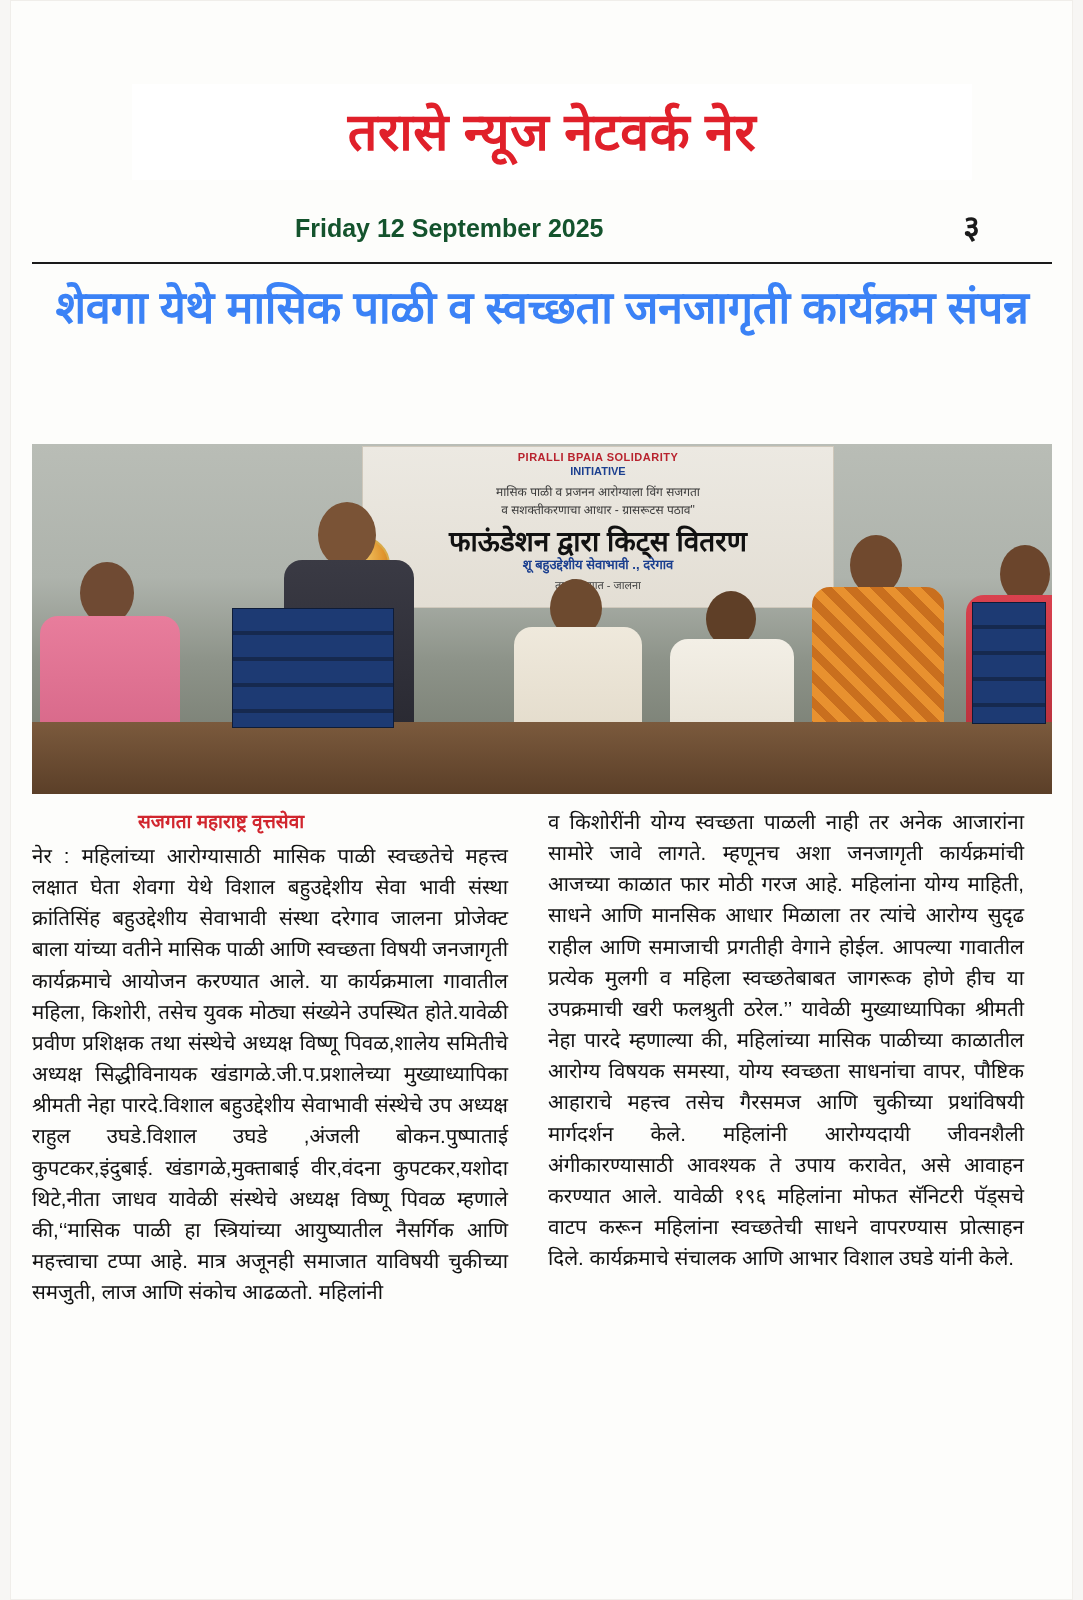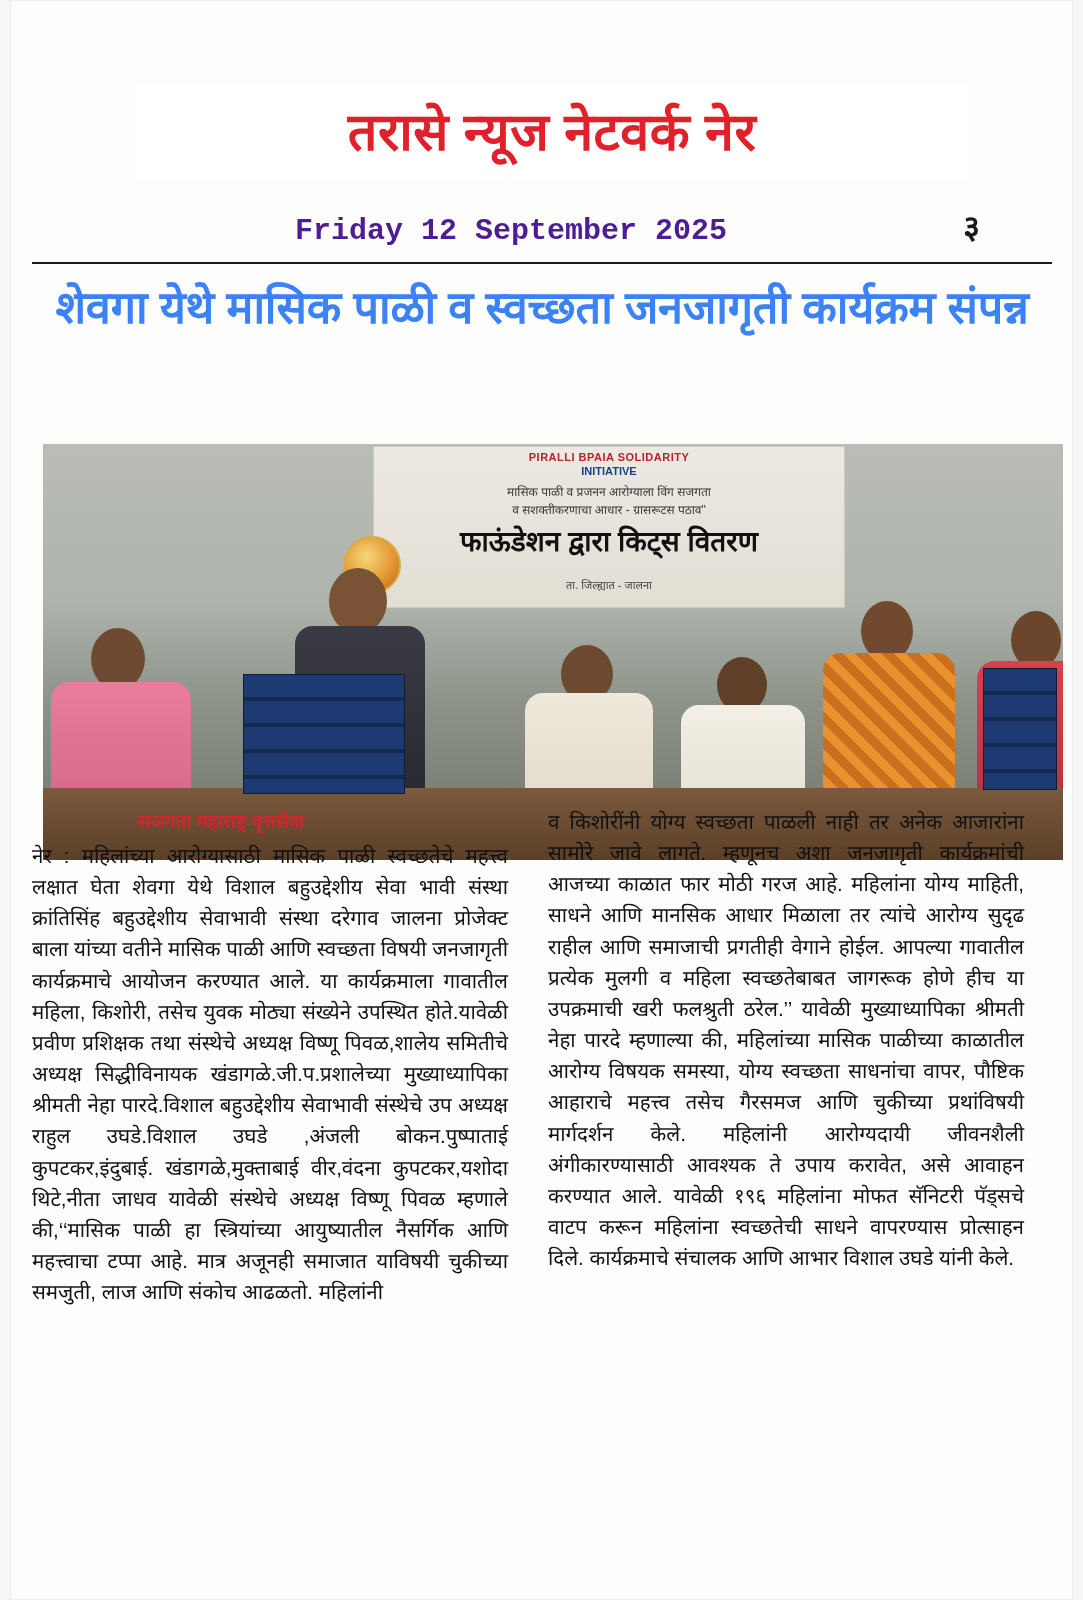--- a/index.html
+++ b/index.html
@@ -58,24 +58,24 @@
     position: absolute;
     left: 30px;
     top: 210px;
     width: 1000px;
     height: 48px;
   }
   .dateline {
     position: absolute;
     left: 255px;
     top: 4px;
-    font-family: Liberation Mono, monospace;
-    font-weight: bold;
-    font-size: 30px;
-    color: #4c1d95;
+    font-family: Liberation Sans, sans-serif;
+    font-weight: bold;
+    font-size: 25px;
+    color: #14532d;
   }
   .page-number {
     position: absolute;
     right: 60px;
     top: -6px;
     font-family: "Liberation Sans", sans-serif;
     font-weight: bold;
     font-size: 32px;
     color: #1a1a1a;
   }
@@ -99,24 +99,24 @@
     font-weight: bold;
     font-size: 45px;
     line-height: 1.32;
     color: #3b82f6;
     letter-spacing: -0.2px;
   }
 
   
   .photo {
     position: absolute;
-    left: 33px;
+    left: 22px;
     top: 444px;
     width: 1020px;
-    height: 416px;
+    height: 350px;
     background: #4d7c0f;
     overflow: hidden;
   }
   .ph-wall {
     position: absolute; left: 0; top: 0; width: 100%; height: 100%;
     background: linear-gradient(180deg, #b9bdb6 0%, #aeb3ac 38%, #8d9389 62%, #6f7468 100%);
   }
   .ph-banner {
     position: absolute;
     left: 330px; top: 2px;
@@ -226,20 +226,21 @@
 
     <div class="photo">
       <div class="ph-wall"></div>
 
       <div class="ph-banner">
         <div class="bl bl1">PIRALLI BPAIA   SOLIDARITY</div>
         <div class="bl bl2">INITIATIVE</div>
         <div class="bl bl3">मासिक पाळी व प्रजनन आरोग्याला विंग सजगता</div>
         <div class="bl bl4">व सशक्तीकरणाचा आधार - ग्रासरूटस पठाव"</div>
         <div class="bl bl5">फाऊंडेशन द्वारा किट्स वितरण</div>
+        <div class="bl bl6">शू बहुउद्देशीय सेवाभावी ., दरेगाव</div>
         <div class="bl bl7">ता. जिल्ह्यात - जालना</div>
       </div>
 
       <div class="ph-logo"></div>
 
       <div class="person pA">
         <div class="p-head"></div>
         <div class="p-body"></div>
       </div>
       <div class="person pB">

